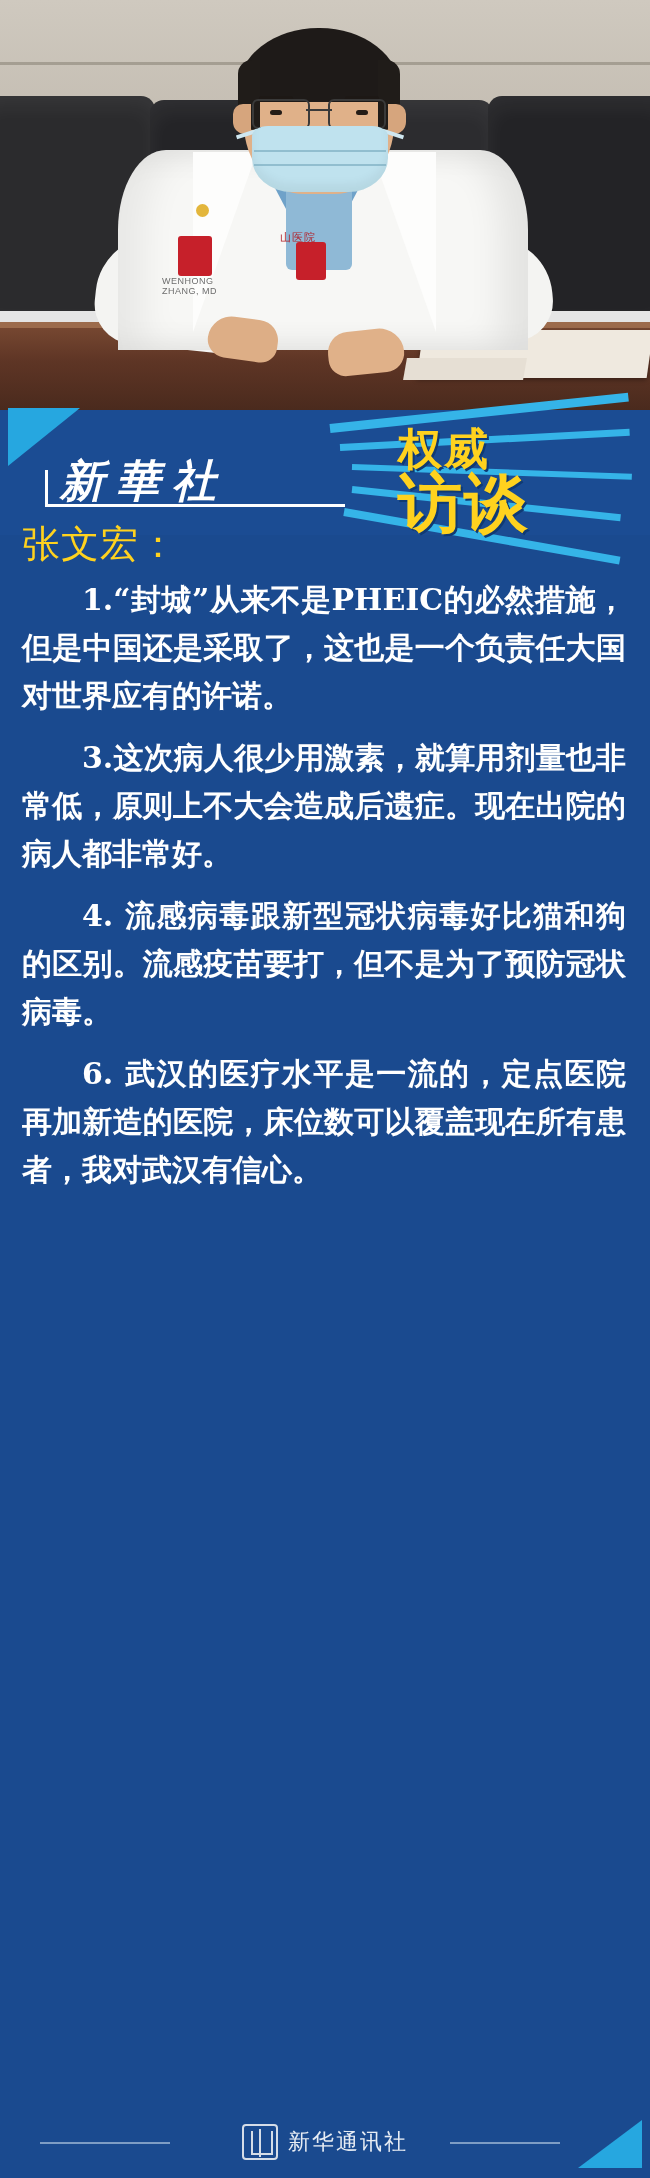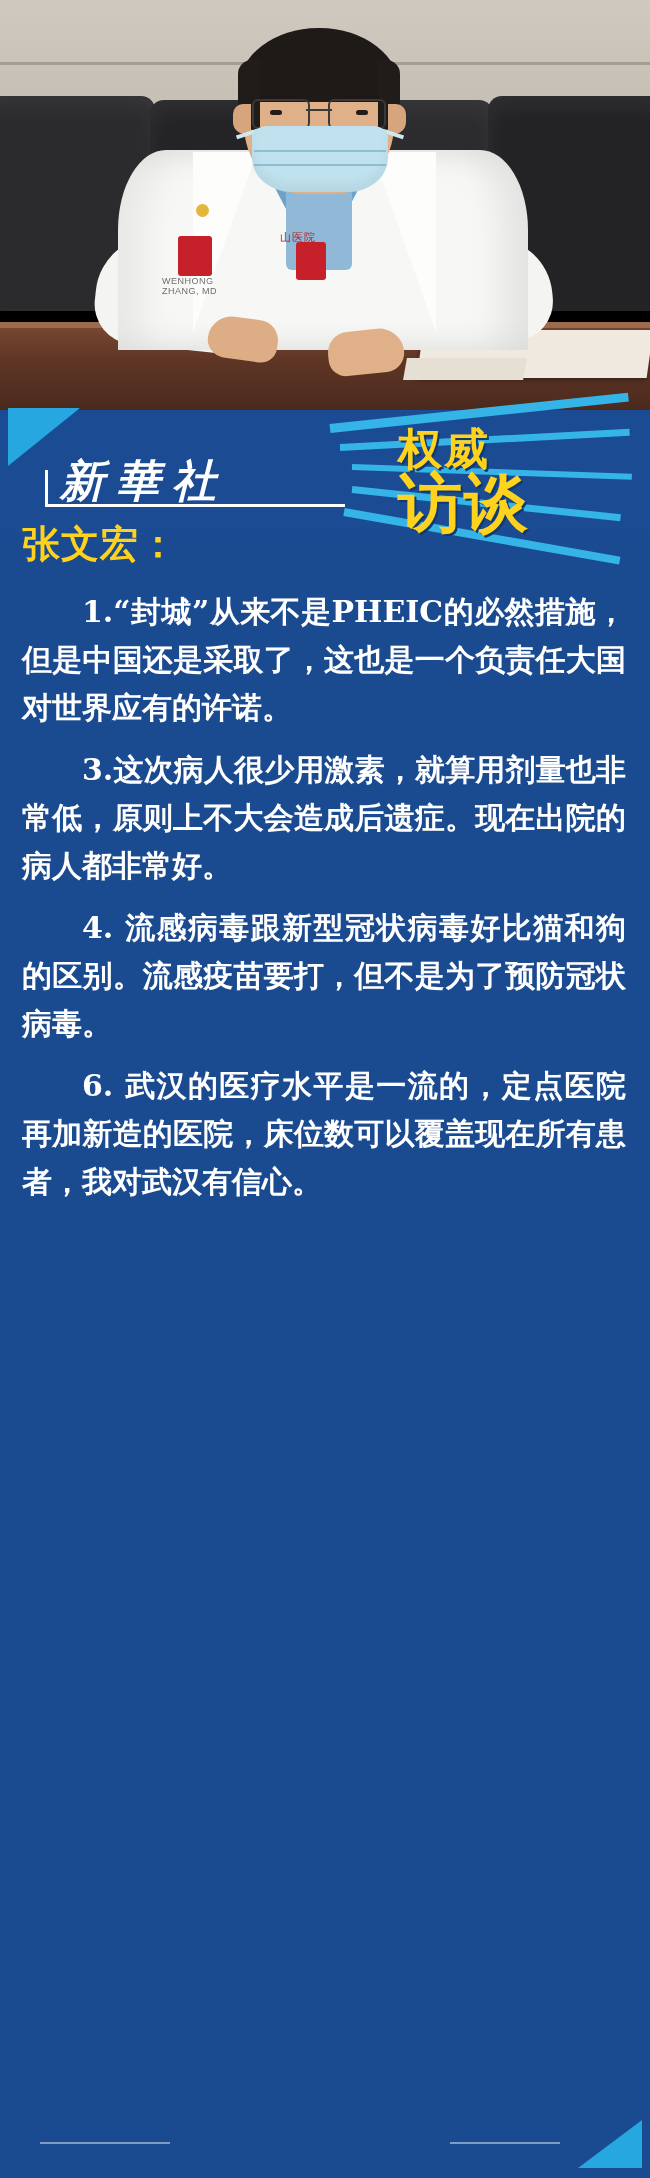--- a/index.html
+++ b/index.html
@@ -18,21 +18,21 @@
     overflow: hidden;
   }
 
   
   .photo {
     position: absolute;
     left: 0; top: 0;
     width: 650px;
     height: 410px;
     overflow: hidden;
-    background: #000000;
+    background: #e5e5e5;
   }
   .wall {
     position: absolute; left: 0; top: 0;
     width: 650px; height: 210px;
     background: linear-gradient(180deg,#cfc9bf 0%, #c4bdb2 60%, #b4aca0 100%);
   }
   .wall-line {
     position: absolute;
     left: 0; width: 650px; height: 3px;
     background: rgba(120,112,100,.45);
@@ -250,25 +250,25 @@
 
   
   .body-wrap {
     position:absolute; left: 0; top: 520px; width: 650px;
     padding: 0 24px 0 22px;
     box-sizing: border-box;
   }
   .speaker {
     color: #ffd21e;
     font-family: "DejaVu Serif", serif;
-    font-weight: bold;
+    font-weight: normal;
     font-size: 38px;
     line-height: 48px;
     letter-spacing: 1px;
-    margin-bottom: 20px;
+    margin-bottom: 8px;
   }
   .para {
     color: #ffffff;
     font-family: "DejaVu Serif", serif;
     font-weight: bold;
     font-size: 30px;
     line-height: 48px;
     letter-spacing: 0px;
     text-indent: 60px;
     margin: 0 0 14px 0;
@@ -399,15 +399,19 @@
     <p class="para">1.“封城”从来不是PHEIC的必然措施，但是中国还是采取了，这也是一个负责任大国对世界应有的许诺。</p>
     <p class="para">3.这次病人很少用激素，就算用剂量也非常低，原则上不大会造成后遗症。现在出院的病人都非常好。</p>
     <p class="para">4. 流感病毒跟新型冠状病毒好比猫和狗的区别。流感疫苗要打，但不是为了预防冠状病毒。</p>
     <p class="para">6. 武汉的医疗水平是一流的，定点医院再加新造的医院，床位数可以覆盖现在所有患者，我对武汉有信心。</p>
   </div>
 
   <div class="footer">
     <div class="foot-rule-l"></div>
     <div class="foot-rule-r"></div>
     <div class="foot-tri"></div>
+    <div class="foot-center">
+      <div class="foot-logo"></div>
+      <div class="foot-text">新华通讯社</div>
+    </div>
   </div>
 
 </div>
 
 </body></html>

